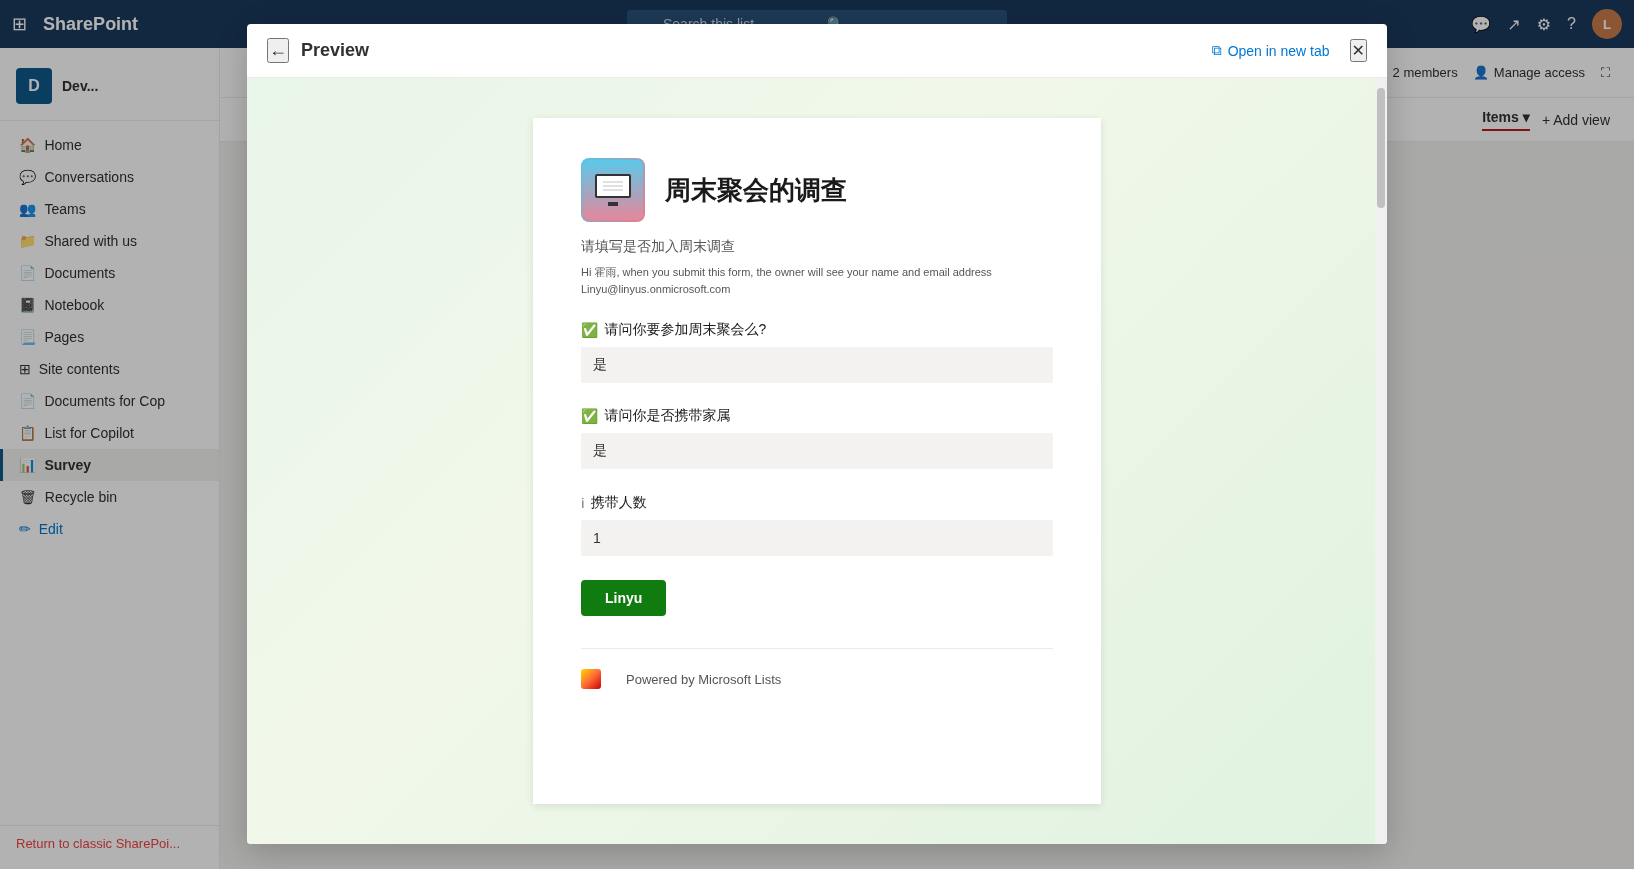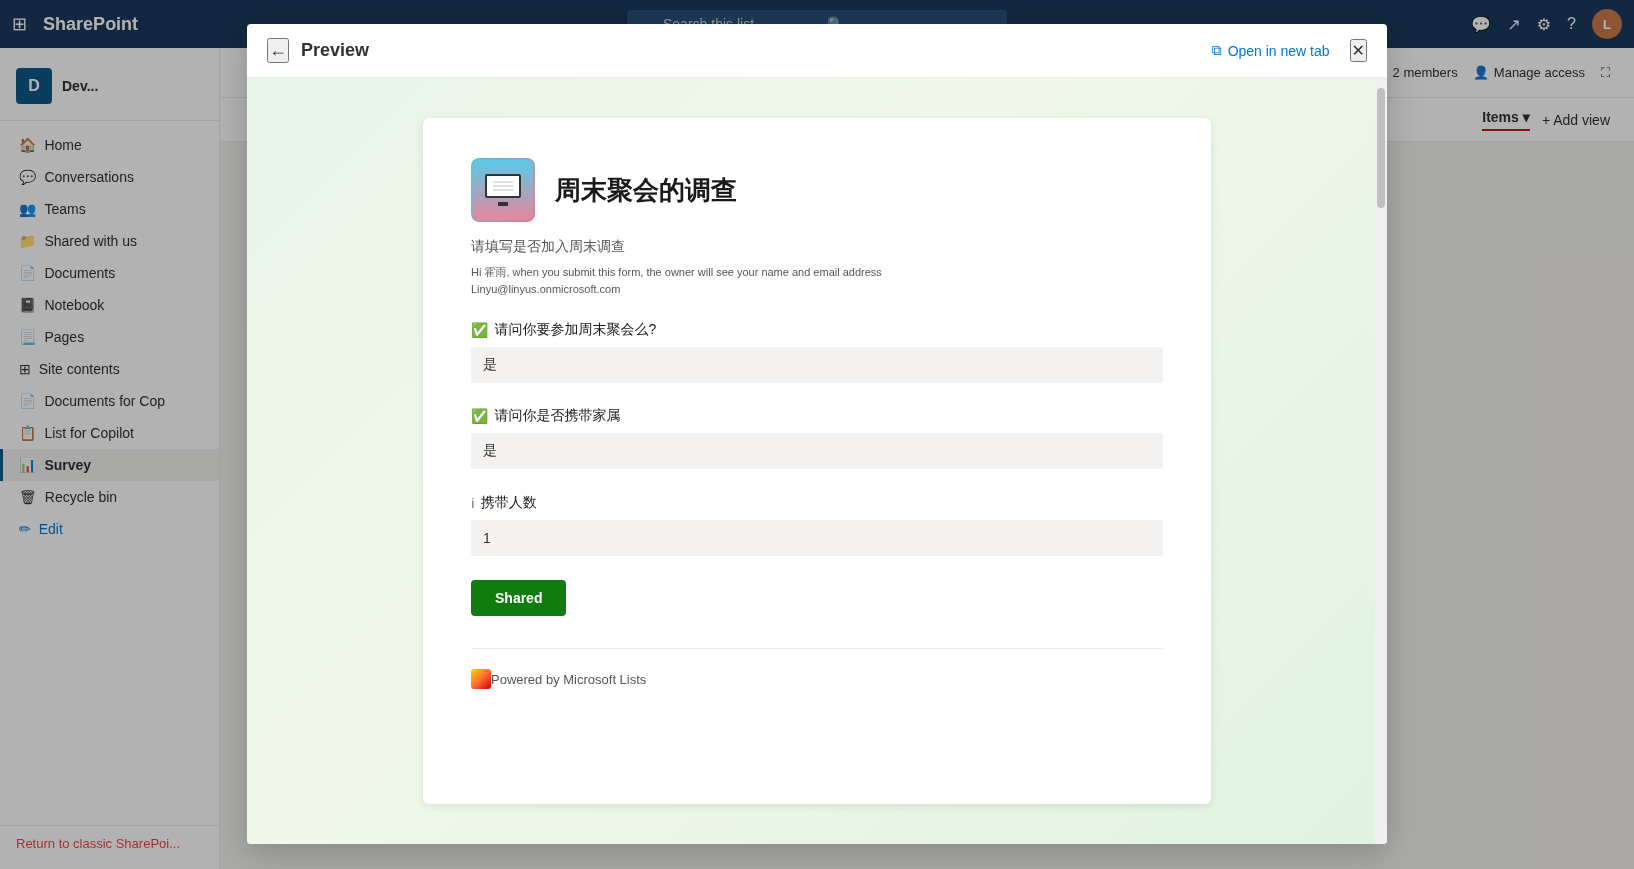--- a/index.html
+++ b/index.html
@@ -194,23 +194,23 @@
       position: relative;
     }
 
     
     .modal-body::-webkit-scrollbar { width: 8px; }
     .modal-body::-webkit-scrollbar-track { background: #f0f0f0; }
     .modal-body::-webkit-scrollbar-thumb { background: #c8c8c8; border-radius: 4px; }
 
     .form-card {
       background: #fff;
-      border-radius: 6px;
+      border-radius: 0;
       padding: 40px 48px 48px;
-      width: 788px;
+      width: 568px;
       box-shadow: 0 2px 8px rgba(0,0,0,0.1);
     }
     .form-card-header {
       display: flex;
       align-items: center;
       gap: 20px;
       margin-bottom: 16px;
     }
     .form-icon {
       width: 64px; height: 64px;
@@ -273,21 +273,21 @@
       font-weight: 600;
       cursor: pointer;
       margin-bottom: 32px;
     }
 
     .form-footer {
       border-top: 1px solid #edebe9;
       padding-top: 20px;
     }
     .form-footer-brand {
-      display: flex; align-items: center; gap: 0;
+      display: flex; align-items: center; gap: 25px;
       margin-bottom: 10px;
     }
     .ms-lists-icon {
       width: 20px; height: 20px;
       background: linear-gradient(135deg, #ffd700 0%, #ff6b35 50%, #cc0000 100%);
       border-radius: 3px;
     }
     .form-footer-brand-text { font-size: 13px; color: #555; }
     .form-footer-disclaimer { font-size: 12px; color: #797775; line-height: 1.5; }
 
@@ -479,21 +479,21 @@
         </div>
 
         <div class="form-question">
           <div class="form-question-label">
             <span class="form-question-icon-info">ℹ</span>
             <span>携带人数</span>
           </div>
           <input class="form-input" type="text" value="1" style="">
         </div>
 
-        <button class="form-submit-btn">Shared</button>
+        <button class="form-submit-btn">Linyu</button>
 
         <div class="form-footer">
           <div class="form-footer-brand">
             <div class="ms-lists-icon"></div>
             <span class="form-footer-brand-text">Powered by Microsoft Lists</span>
           </div>
         </div>
       </div>
 
       <div class="modal-scrollbar">

